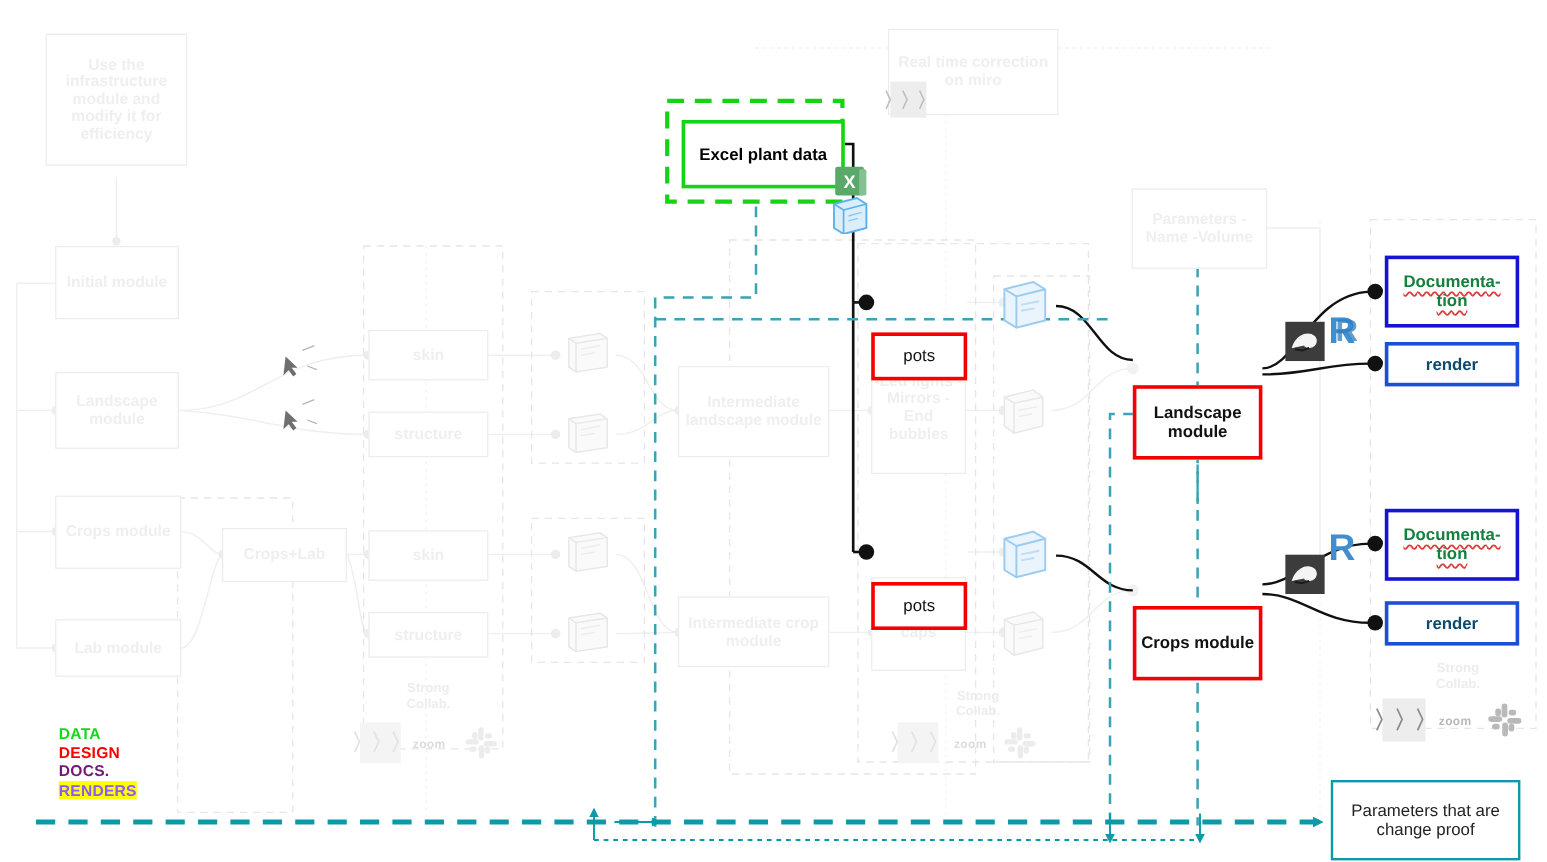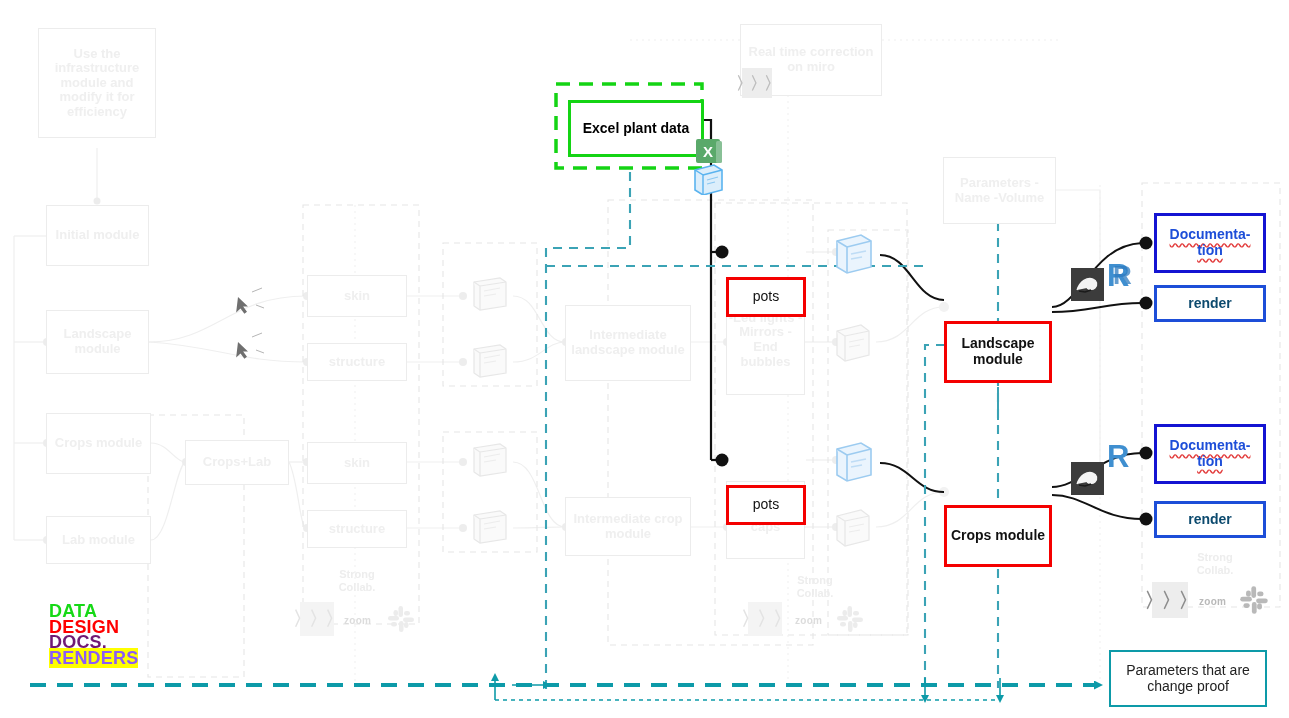--- a/index.html
+++ b/index.html
@@ -13,28 +13,28 @@
 
   
   .ghost{border:1px solid #ececec;color:#efefef;font-weight:bold;font-size:13px;background:#fff;}
   .ghostlabel{position:absolute;color:#ededed;font-weight:bold;font-size:11px;
               text-align:center;line-height:1.15;}
 
   
   .b-green{border:3px solid #14d414;font-weight:bold;font-size:14px;color:#000;}
   .b-red{border:3px solid #f40000;font-weight:normal;font-size:14px;color:#111;margin-top:44px;}
   .b-red.bold{font-weight:bold;font-size:14px;}
-  .b-blue{border:3px solid #1414d2;font-weight:bold;font-size:14px;color:#1d4ed8;}
+  .b-blue{border:3px solid #1414d2;font-weight:bold;font-size:14px;color:#15803d;}
   .b-yellow{border:3px solid #1d4ed8;font-weight:bold;font-size:14px;color:#0c4a6e;}
   .b-teal{border:2px solid #0d9aa8;font-weight:normal;font-size:14px;color:#222;}
 
   .sq-underline{position:relative;display:inline-block;}
 
   
-  #legend{position:absolute;left:49px;top:604px;font-size:18px;font-weight:bold;
+  #legend{position:absolute;left:49px;top:604px;font-size:13px;font-weight:bold;
           line-height:15.5px;letter-spacing:.2px;}
   #legend div{white-space:nowrap;}
   .lg-data{color:#16d916;}
   .lg-design{color:#ff0000;}
   .lg-docs{color:#701a75;}
   .lg-renders{color:#8b5cf6;background:#ffff00;}
 
   
   .icn{position:absolute;}
   .miro{background:#ededed;display:flex;align-items:center;justify-content:center;
@@ -471,21 +471,21 @@
 
   <div class="node b-blue" style="left:1154px;top:424px;width:112px;height:60px;flex-direction:column;">
     <span class="sq-underline" style="text-decoration:underline wavy #e23b3b;text-underline-offset:3px;">Documenta-</span>
     <span class="sq-underline" style="text-decoration:underline wavy #e23b3b;text-underline-offset:3px;">tion</span>
   </div>
 
   <div class="node b-yellow" style="left:1154px;top:501px;width:112px;height:37px;">
     <span>render</span>
     </div>
 
-  <div class="node b-teal" style="left:1109px;top:650px;width:158px;height:57px;">
+  <div class="node b-teal" style="left:1109px;top:650px;width:158px;height:67px;">
     <span>Parameters that are change proof</span>
     </div>
 
   <div id="legend">
     <div class="lg-data">DATA</div>
     <div class="lg-design">DESIGN</div>
     <div class="lg-docs">DOCS.</div>
     <div>
       <span class="lg-renders">RENDERS</span>
     </div>

